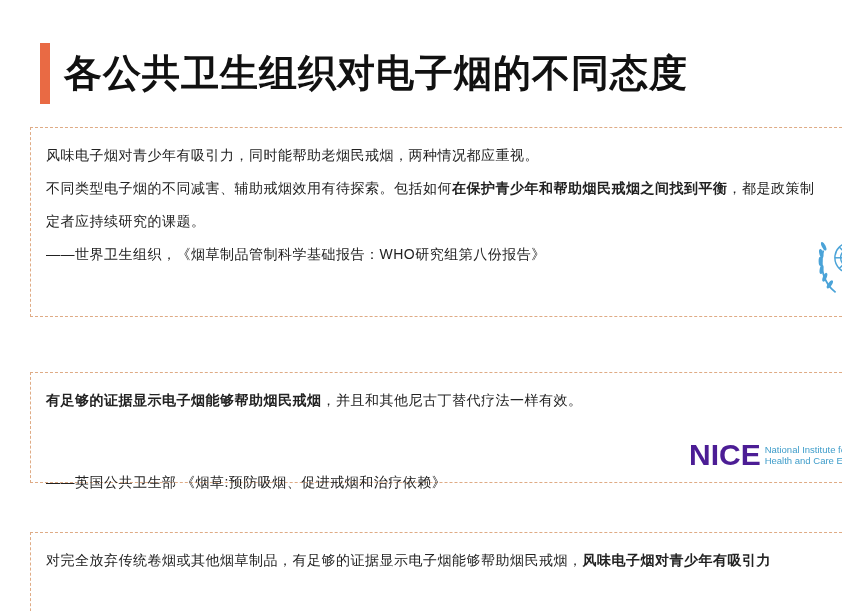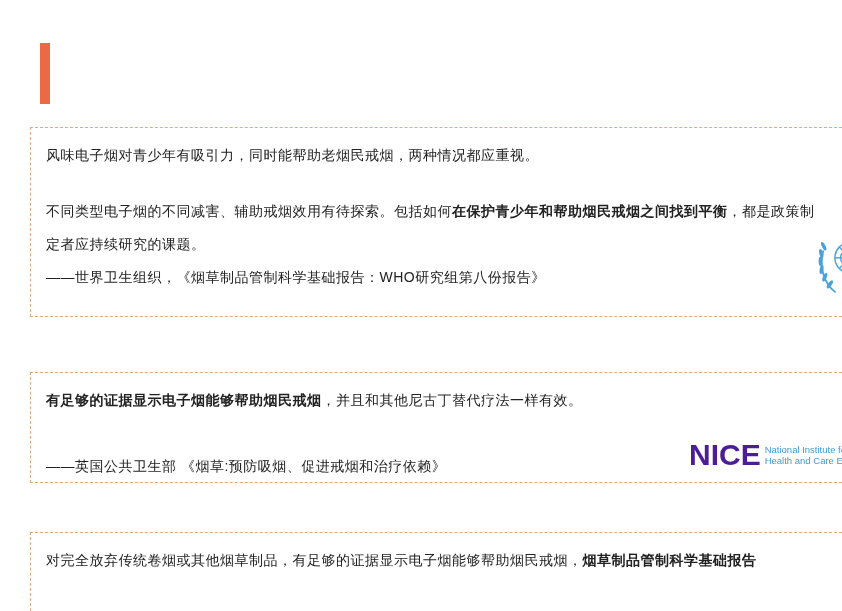--- a/index.html
+++ b/index.html
@@ -41,23 +41,23 @@
   .box-who { top: 127px; height: 190px; }
   .box-phe { top: 372px; height: 111px; }
   .box-bottom { top: 532px; height: 120px; }
   .para {
     font-size: 14px;
     line-height: 33px;
     color: #222222;
     letter-spacing: 0.5px;
   }
   .para b, .para .seg-bold { font-weight: bold; }
-  .gap-para2 { margin-top: 23px; }
+  .gap-para2 { }
   .gap-attr-who { }
-  .gap-attr-phe { margin-top: 33px; }
+  .gap-attr-phe { margin-top: 49px; }
   .attribution { white-space: nowrap; }
   .who-emblem {
     position: absolute;
     left: 783px; top: 98px;
     width: 72px; height: 78px;
   }
   .nice-logo {
     position: absolute;
     left: 658px; top: 68px;
     display: flex;
@@ -83,20 +83,21 @@
     color: #3f9dca;
   }
 </style>
 </head>
 <body>
 
 <div class="page">
 
   <header class="header">
     <span class="accent-bar"></span>
+    <h1 class="title">各公共卫生组织对电子烟的不同态度</h1>
   </header>
 
   <section class="quote-box box-who">
     <p class="para"><span>风味电子烟对青少年有吸引力，同时能帮助老烟民戒烟，两种情况都应重视。</span></p>
     <p class="para gap-para2"><span>不同类型电子烟的不同减害、辅助戒烟效用有待探索。包括如何</span><span class="seg-bold">在保护青少年和帮助烟民戒烟之间找到平衡</span><span>，都是政策制定者应持续研究的课题。</span></p>
     <p class="para attribution gap-attr-who">——世界卫生组织，《烟草制品管制科学基础报告：WHO研究组第八份报告》</p>
     <div class="who-emblem">
       <svg viewBox="0 0 100 100" width="72" height="78" aria-hidden="true">
         <g stroke="#4aa3d8" fill="none" stroke-width="2">
           <circle cx="50" cy="40" r="21"></circle>
@@ -134,16 +135,16 @@
     <div class="nice-logo">
       <span class="nice-acronym">NICE</span>
       <span class="nice-lines">
         <span>National Institute for</span>
         <span>Health and Care Excellence</span>
       </span>
     </div>
   </section>
 
   <section class="quote-box box-bottom">
-    <p class="para"><span>对完全放弃传统卷烟或其他烟草制品，有足够的证据显示电子烟能够帮助烟民戒烟，</span><span class="seg-bold">烟草制品管制科学基础报告</span></p>
+    <p class="para"><span>对完全放弃传统卷烟或其他烟草制品，有足够的证据显示电子烟能够帮助烟民戒烟，</span><span class="seg-bold">风味电子烟对青少年有吸引力</span></p>
   </section>
 
 </div>
 
 </body></html>

